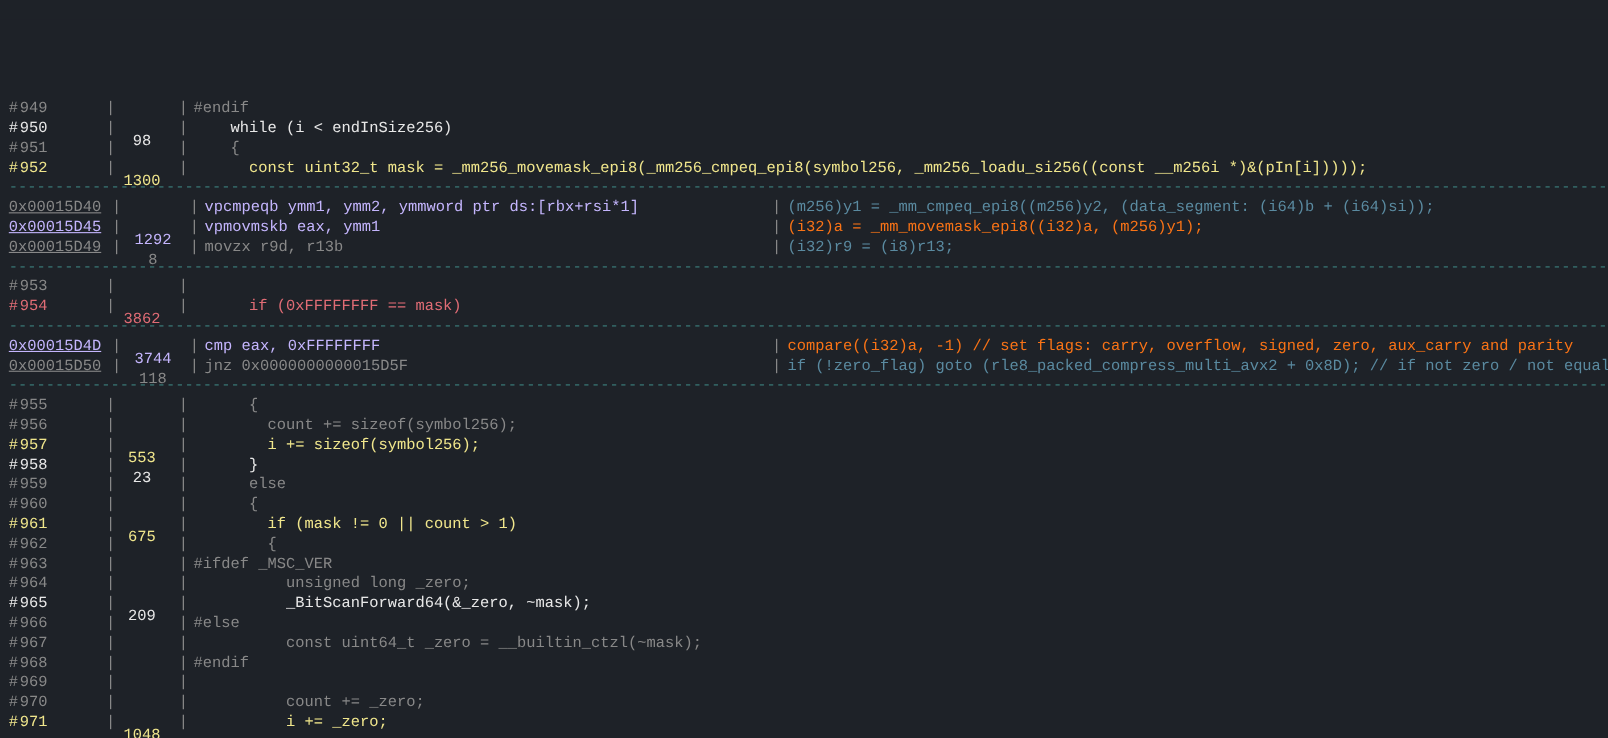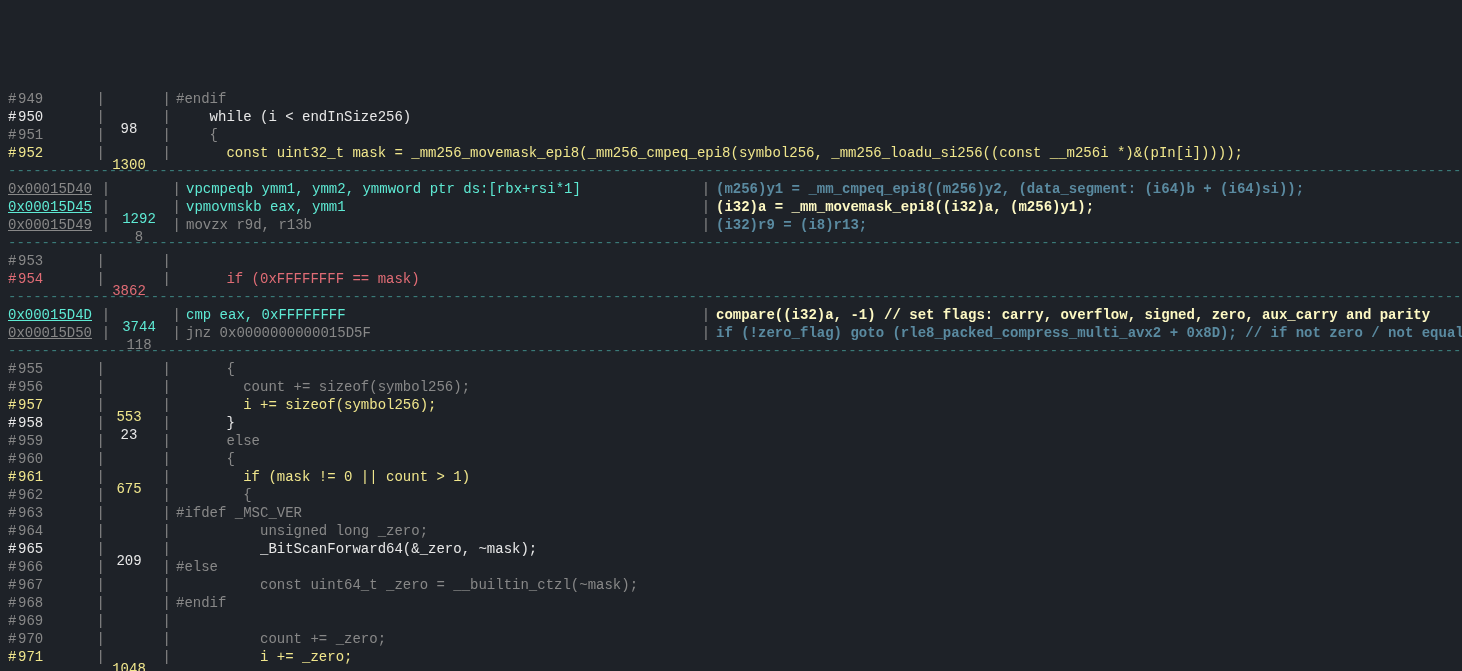--- a/index.html
+++ b/index.html
@@ -26,29 +26,29 @@
     height: 18px;
     overflow: hidden;
   }
   .col-hash { width: 10px; text-align: left; }
   .col-addr-src { width: 70px; }
   .col-addr-asm { width: 90px; text-align: left; color: #9a9a9a; text-decoration: underline; }
   .col-pipe { width: 16px; text-align: center; color: #888; }
   .col-cnt { width: 50px; text-align: center; margin-top: 12px; }
   .col-code { flex: 0 0 auto; padding-left: 6px; }
   .col-annot-pipe { width: 12px; text-align: center; color: #888; position: absolute; left: 700px;}
-  .col-annot { position:absolute; left: 716px; font-weight: bold; }
+  .col-annot { position:absolute; left: 716px; }
   .lnwrap { position: relative; }
 
   .gray   { color: #888888; }
   .white  { color: #e8e8e8; }
   .yellow { color: #f0e68c; }
-  .cyan   { color: #5eead4; }
+  .cyan   { color: #c4b5fd; }
   .red    { color: #e06c75; }
-  .teal   { color: #fef9c3; }
+  .teal   { color: #f97316; }
   .comment{ color: #5a8aa0; }
 </style>
 </head>
 <body>
 
 
 
 <div id="listing"><div class="line lnwrap"><span class="col-hash gray">#</span><span class="col-addr-src gray">949</span><span class="col-pipe gray"> |</span><span class="col-cnt gray"></span><span class="col-pipe gray"> |</span><span class="col-code gray">#endif</span></div><div class="line lnwrap"><span class="col-hash white">#</span><span class="col-addr-src white">950</span><span class="col-pipe gray"> |</span><span class="col-cnt white">98</span><span class="col-pipe gray"> |</span><span class="col-code white">    while (i &lt; endInSize256)</span></div><div class="line lnwrap"><span class="col-hash gray">#</span><span class="col-addr-src gray">951</span><span class="col-pipe gray"> |</span><span class="col-cnt gray"></span><span class="col-pipe gray"> |</span><span class="col-code gray">    {</span></div><div class="line lnwrap"><span class="col-hash yellow">#</span><span class="col-addr-src yellow">952</span><span class="col-pipe gray"> |</span><span class="col-cnt yellow">1300</span><span class="col-pipe gray"> |</span><span class="col-code yellow">      const uint32_t mask = _mm256_movemask_epi8(_mm256_cmpeq_epi8(symbol256, _mm256_loadu_si256((const __m256i *)&amp;(pIn[i]))));</span></div><div class="sep">----------------------------------------------------------------------------------------------------------------------------------------------------------------------------------------</div><div class="line lnwrap"><span class="col-addr-asm gray">0x00015D40</span><span class="col-pipe gray">|</span><span class="col-cnt gray"></span><span class="col-pipe gray"> |</span><span class="col-code cyan">vpcmpeqb ymm1, ymm2, ymmword ptr ds:[rbx+rsi*1]</span><span class="col-annot-pipe gray">|</span><span class="col-annot comment">(m256)y1 = _mm_cmpeq_epi8((m256)y2, (data_segment: (i64)b + (i64)si));</span></div><div class="line lnwrap"><span class="col-addr-asm cyan">0x00015D45</span><span class="col-pipe gray">|</span><span class="col-cnt cyan">1292</span><span class="col-pipe gray"> |</span><span class="col-code cyan">vpmovmskb eax, ymm1</span><span class="col-annot-pipe gray">|</span><span class="col-annot teal">(i32)a = _mm_movemask_epi8((i32)a, (m256)y1);</span></div><div class="line lnwrap"><span class="col-addr-asm gray">0x00015D49</span><span class="col-pipe gray">|</span><span class="col-cnt gray">8</span><span class="col-pipe gray"> |</span><span class="col-code gray">movzx r9d, r13b</span><span class="col-annot-pipe gray">|</span><span class="col-annot comment">(i32)r9 = (i8)r13;</span></div><div class="sep">----------------------------------------------------------------------------------------------------------------------------------------------------------------------------------------</div><div class="line lnwrap"><span class="col-hash gray">#</span><span class="col-addr-src gray">953</span><span class="col-pipe gray"> |</span><span class="col-cnt gray"></span><span class="col-pipe gray"> |</span><span class="col-code gray"></span></div><div class="line lnwrap"><span class="col-hash red">#</span><span class="col-addr-src red">954</span><span class="col-pipe gray"> |</span><span class="col-cnt red">3862</span><span class="col-pipe gray"> |</span><span class="col-code red">      if (0xFFFFFFFF == mask)</span></div><div class="sep">----------------------------------------------------------------------------------------------------------------------------------------------------------------------------------------</div><div class="line lnwrap"><span class="col-addr-asm cyan">0x00015D4D</span><span class="col-pipe gray">|</span><span class="col-cnt cyan">3744</span><span class="col-pipe gray"> |</span><span class="col-code cyan">cmp eax, 0xFFFFFFFF</span><span class="col-annot-pipe gray">|</span><span class="col-annot teal">compare((i32)a, -1) // set flags: carry, overflow, signed, zero, aux_carry and parity</span></div><div class="line lnwrap"><span class="col-addr-asm gray">0x00015D50</span><span class="col-pipe gray">|</span><span class="col-cnt gray">118</span><span class="col-pipe gray"> |</span><span class="col-code gray">jnz 0x0000000000015D5F</span><span class="col-annot-pipe gray">|</span><span class="col-annot comment">if (!zero_flag) goto (rle8_packed_compress_multi_avx2 + 0x8D); // if not zero / not equal</span></div><div class="sep">----------------------------------------------------------------------------------------------------------------------------------------------------------------------------------------</div><div class="line lnwrap"><span class="col-hash gray">#</span><span class="col-addr-src gray">955</span><span class="col-pipe gray"> |</span><span class="col-cnt gray"></span><span class="col-pipe gray"> |</span><span class="col-code gray">      {</span></div><div class="line lnwrap"><span class="col-hash gray">#</span><span class="col-addr-src gray">956</span><span class="col-pipe gray"> |</span><span class="col-cnt gray"></span><span class="col-pipe gray"> |</span><span class="col-code gray">        count += sizeof(symbol256);</span></div><div class="line lnwrap"><span class="col-hash yellow">#</span><span class="col-addr-src yellow">957</span><span class="col-pipe gray"> |</span><span class="col-cnt yellow">553</span><span class="col-pipe gray"> |</span><span class="col-code yellow">        i += sizeof(symbol256);</span></div><div class="line lnwrap"><span class="col-hash white">#</span><span class="col-addr-src white">958</span><span class="col-pipe gray"> |</span><span class="col-cnt white">23</span><span class="col-pipe gray"> |</span><span class="col-code white">      }</span></div><div class="line lnwrap"><span class="col-hash gray">#</span><span class="col-addr-src gray">959</span><span class="col-pipe gray"> |</span><span class="col-cnt gray"></span><span class="col-pipe gray"> |</span><span class="col-code gray">      else</span></div><div class="line lnwrap"><span class="col-hash gray">#</span><span class="col-addr-src gray">960</span><span class="col-pipe gray"> |</span><span class="col-cnt gray"></span><span class="col-pipe gray"> |</span><span class="col-code gray">      {</span></div><div class="line lnwrap"><span class="col-hash yellow">#</span><span class="col-addr-src yellow">961</span><span class="col-pipe gray"> |</span><span class="col-cnt yellow">675</span><span class="col-pipe gray"> |</span><span class="col-code yellow">        if (mask != 0 || count &gt; 1)</span></div><div class="line lnwrap"><span class="col-hash gray">#</span><span class="col-addr-src gray">962</span><span class="col-pipe gray"> |</span><span class="col-cnt gray"></span><span class="col-pipe gray"> |</span><span class="col-code gray">        {</span></div><div class="line lnwrap"><span class="col-hash gray">#</span><span class="col-addr-src gray">963</span><span class="col-pipe gray"> |</span><span class="col-cnt gray"></span><span class="col-pipe gray"> |</span><span class="col-code gray">#ifdef _MSC_VER</span></div><div class="line lnwrap"><span class="col-hash gray">#</span><span class="col-addr-src gray">964</span><span class="col-pipe gray"> |</span><span class="col-cnt gray"></span><span class="col-pipe gray"> |</span><span class="col-code gray">          unsigned long _zero;</span></div><div class="line lnwrap"><span class="col-hash white">#</span><span class="col-addr-src white">965</span><span class="col-pipe gray"> |</span><span class="col-cnt white">209</span><span class="col-pipe gray"> |</span><span class="col-code white">          _BitScanForward64(&amp;_zero, ~mask);</span></div><div class="line lnwrap"><span class="col-hash gray">#</span><span class="col-addr-src gray">966</span><span class="col-pipe gray"> |</span><span class="col-cnt gray"></span><span class="col-pipe gray"> |</span><span class="col-code gray">#else</span></div><div class="line lnwrap"><span class="col-hash gray">#</span><span class="col-addr-src gray">967</span><span class="col-pipe gray"> |</span><span class="col-cnt gray"></span><span class="col-pipe gray"> |</span><span class="col-code gray">          const uint64_t _zero = __builtin_ctzl(~mask);</span></div><div class="line lnwrap"><span class="col-hash gray">#</span><span class="col-addr-src gray">968</span><span class="col-pipe gray"> |</span><span class="col-cnt gray"></span><span class="col-pipe gray"> |</span><span class="col-code gray">#endif</span></div><div class="line lnwrap"><span class="col-hash gray">#</span><span class="col-addr-src gray">969</span><span class="col-pipe gray"> |</span><span class="col-cnt gray"></span><span class="col-pipe gray"> |</span><span class="col-code gray"></span></div><div class="line lnwrap"><span class="col-hash gray">#</span><span class="col-addr-src gray">970</span><span class="col-pipe gray"> |</span><span class="col-cnt gray"></span><span class="col-pipe gray"> |</span><span class="col-code gray">          count += _zero;</span></div><div class="line lnwrap"><span class="col-hash yellow">#</span><span class="col-addr-src yellow">971</span><span class="col-pipe gray"> |</span><span class="col-cnt yellow">1048</span><span class="col-pipe gray"> |</span><span class="col-code yellow">          i += _zero;</span></div><div class="sep">----------------------------------------------------------------------------------------------------------------------------------------------------------------------------------------</div></div>
 
 

